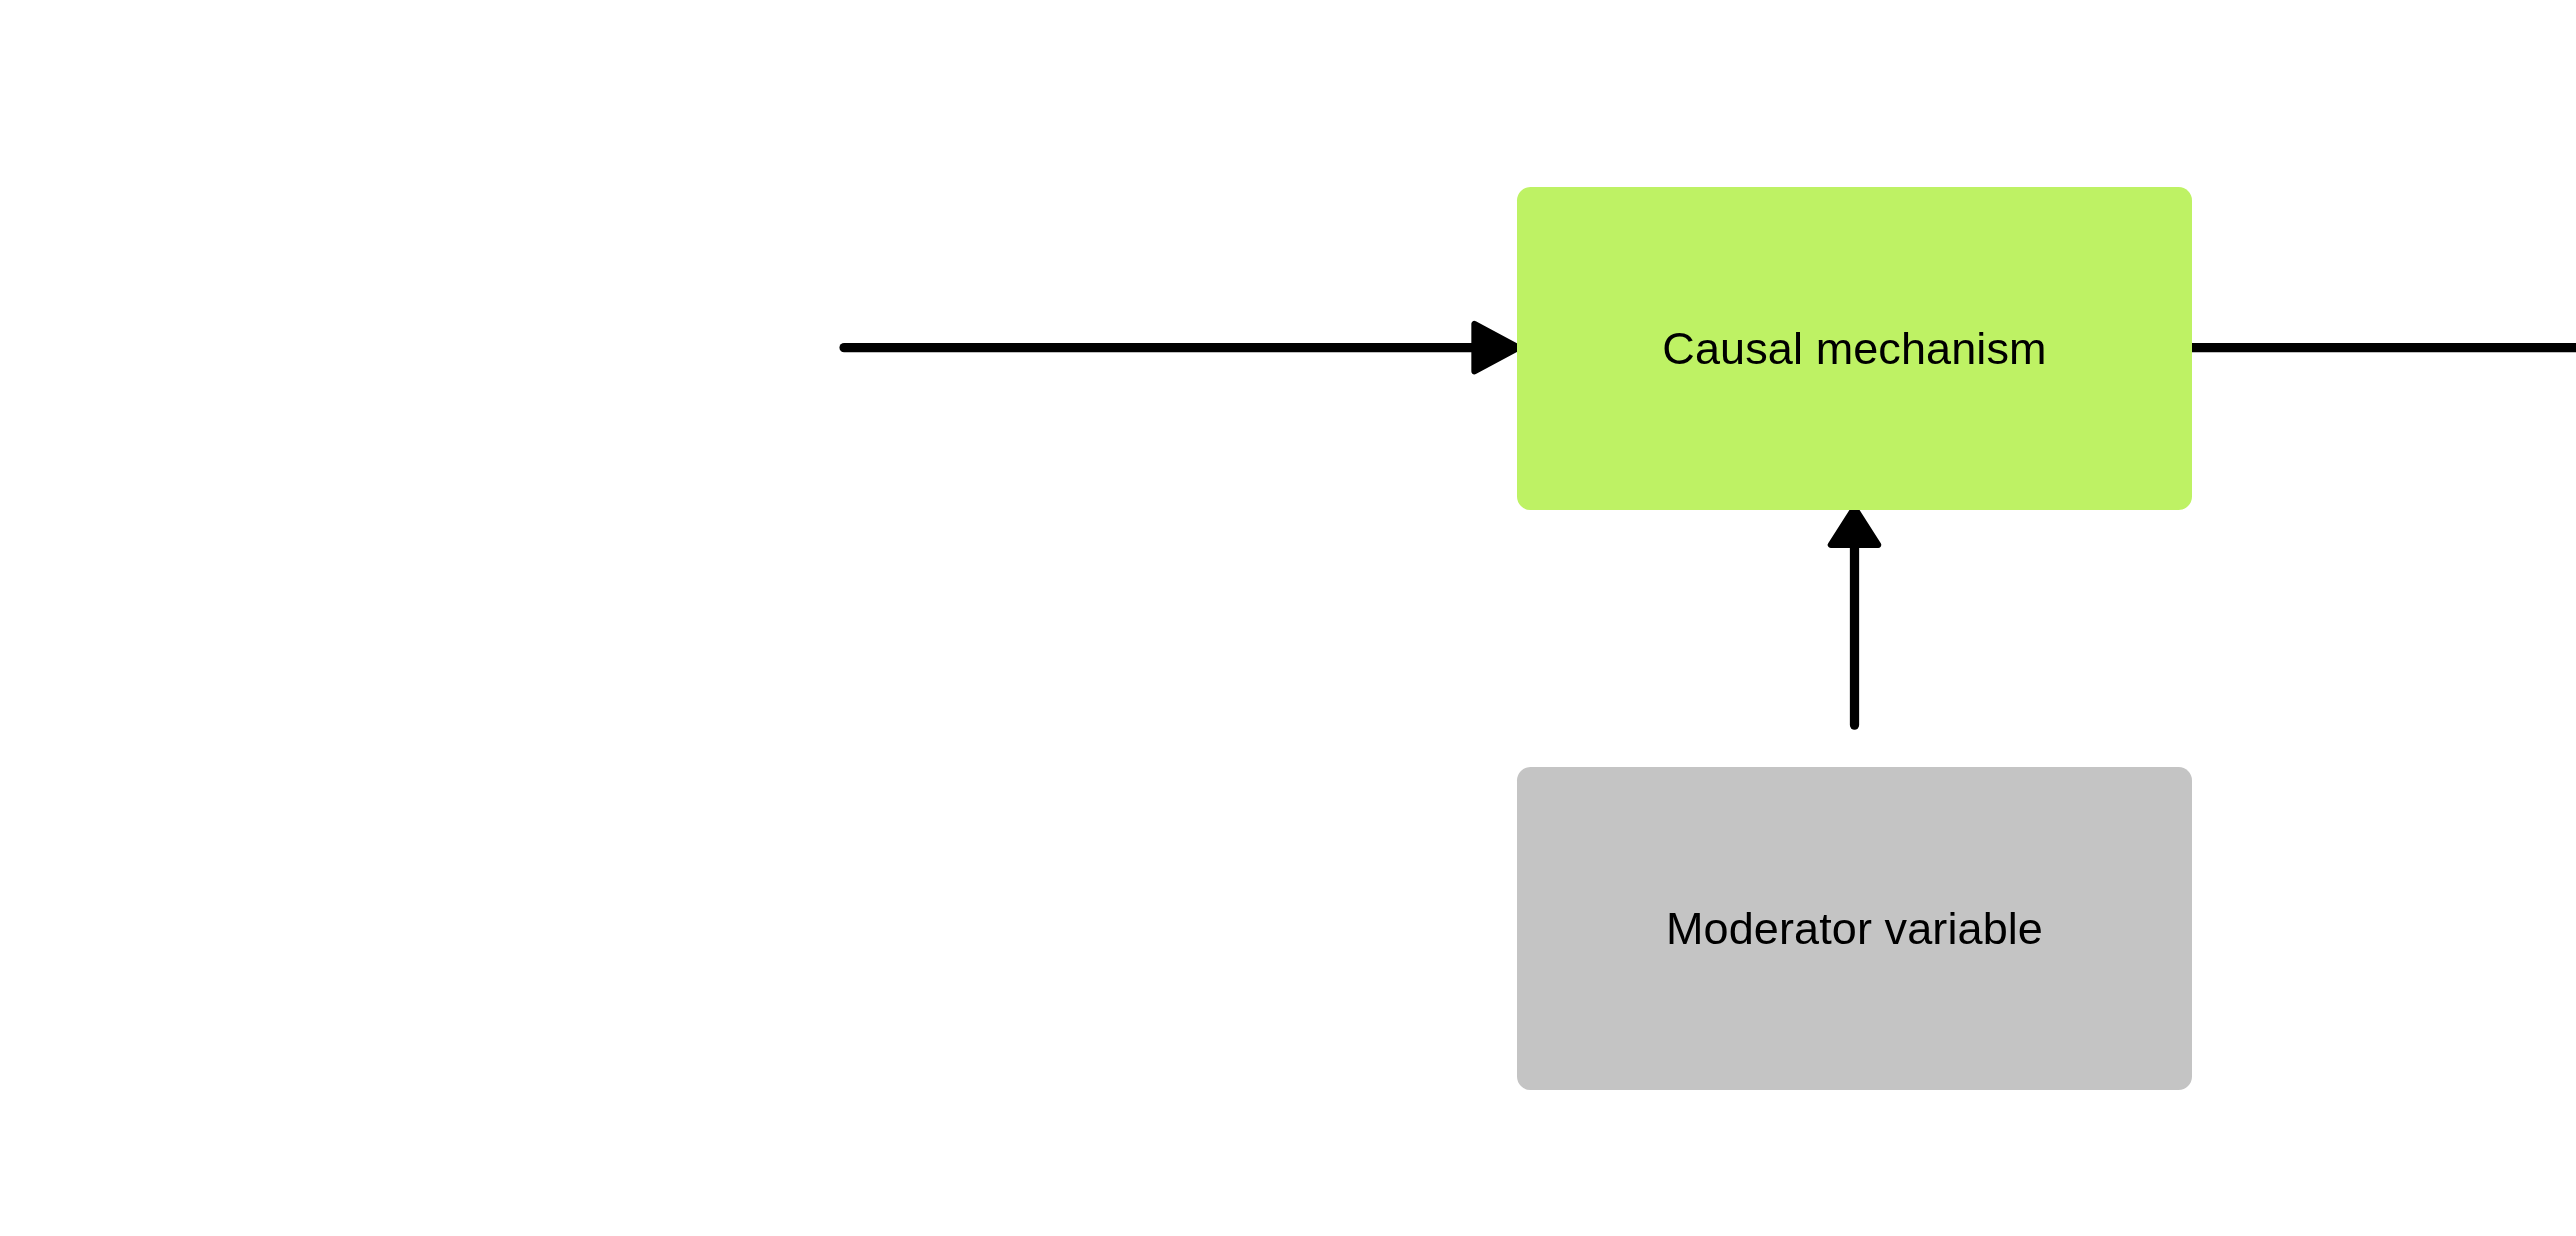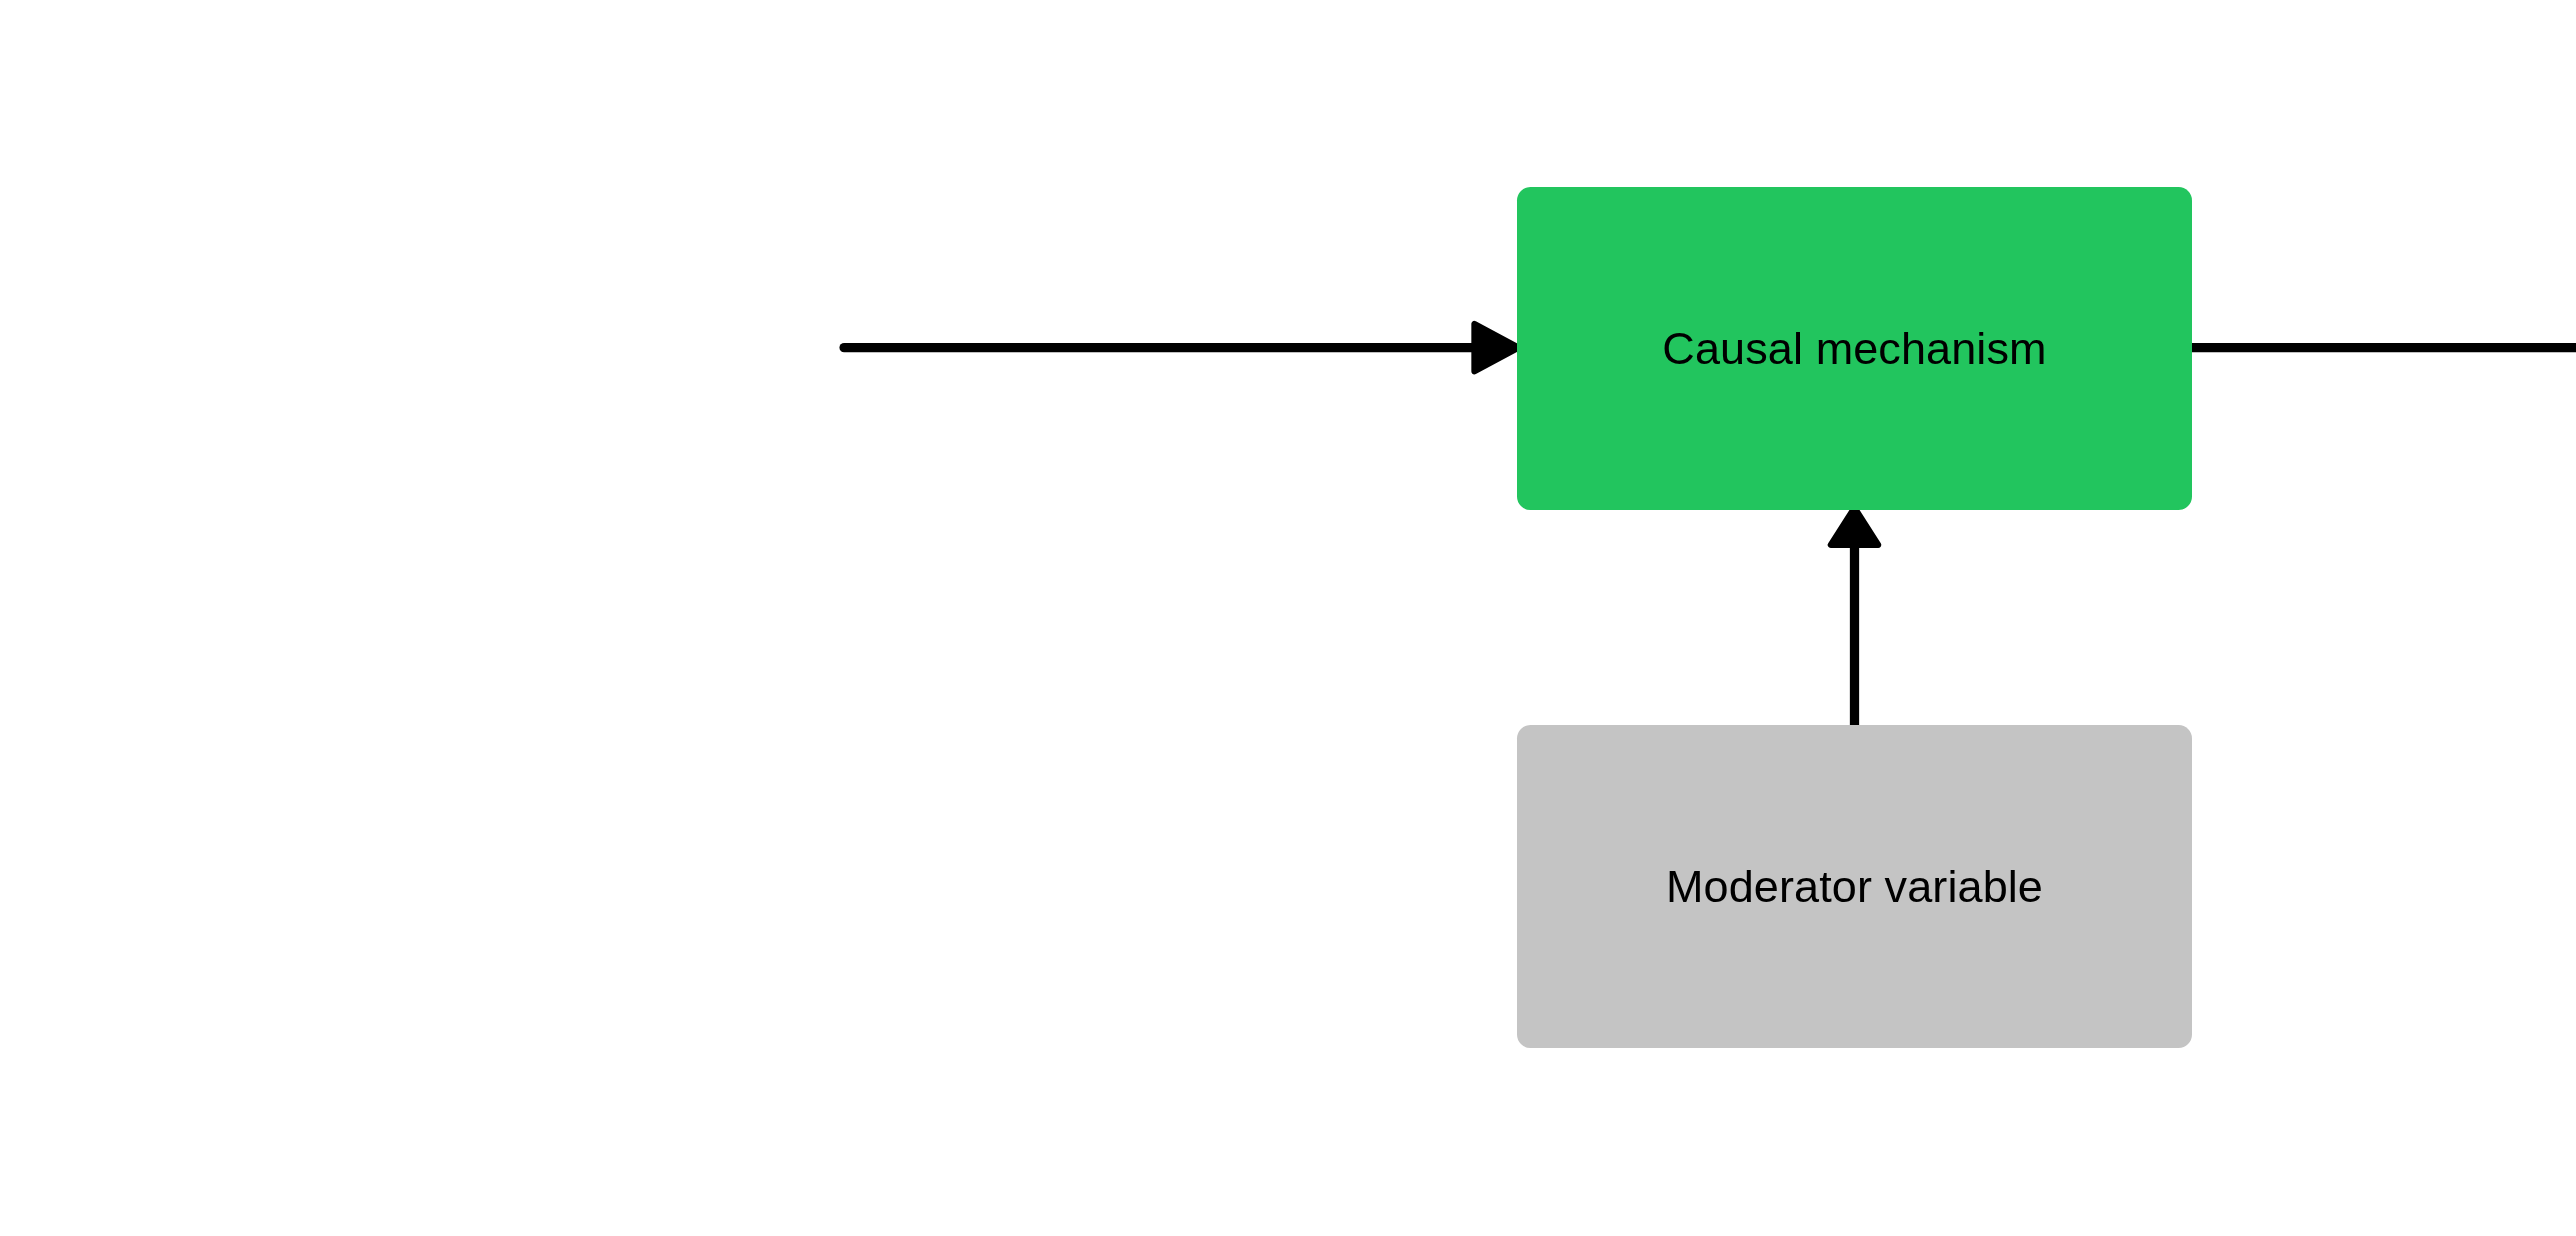--- a/index.html
+++ b/index.html
@@ -81,22 +81,22 @@
       <polygon points="5570,675 5484,629 5484,721" fill="#000000" stroke="#000000" stroke-width="12" stroke-linejoin="round"></polygon>
     </g>
 
     <g>
       <line x1="3600" y1="1408" x2="3600" y2="1036" stroke="#000000" stroke-width="18" stroke-linecap="round"></line>
       <polygon points="3600,986 3554,1058 3646,1058" fill="#000000" stroke="#000000" stroke-width="12" stroke-linejoin="round"></polygon>
     </g>
   </svg>
 
 
-  <div class="node" id="node-causal" style="background: #22c55e; left: 1517px; top: 187px; width: 675px; height: 323px;">
+  <div class="node" id="node-causal" style="background: #bef264; left: 1517px; top: 187px; width: 675px; height: 323px;">
     <span class="node-label">Causal mechanism</span>
   </div>
 
-  <div class="node" id="node-moderator" style="background: rgb(196, 196, 196); left: 1517px; top: 725px; width: 675px; height: 323px;">
+  <div class="node" id="node-moderator" style="background: rgb(196, 196, 196); left: 1517px; top: 767px; width: 675px; height: 323px;">
     <span class="node-label">Moderator variable</span>
   </div>
 
 </div>
 
 
 </body></html>

